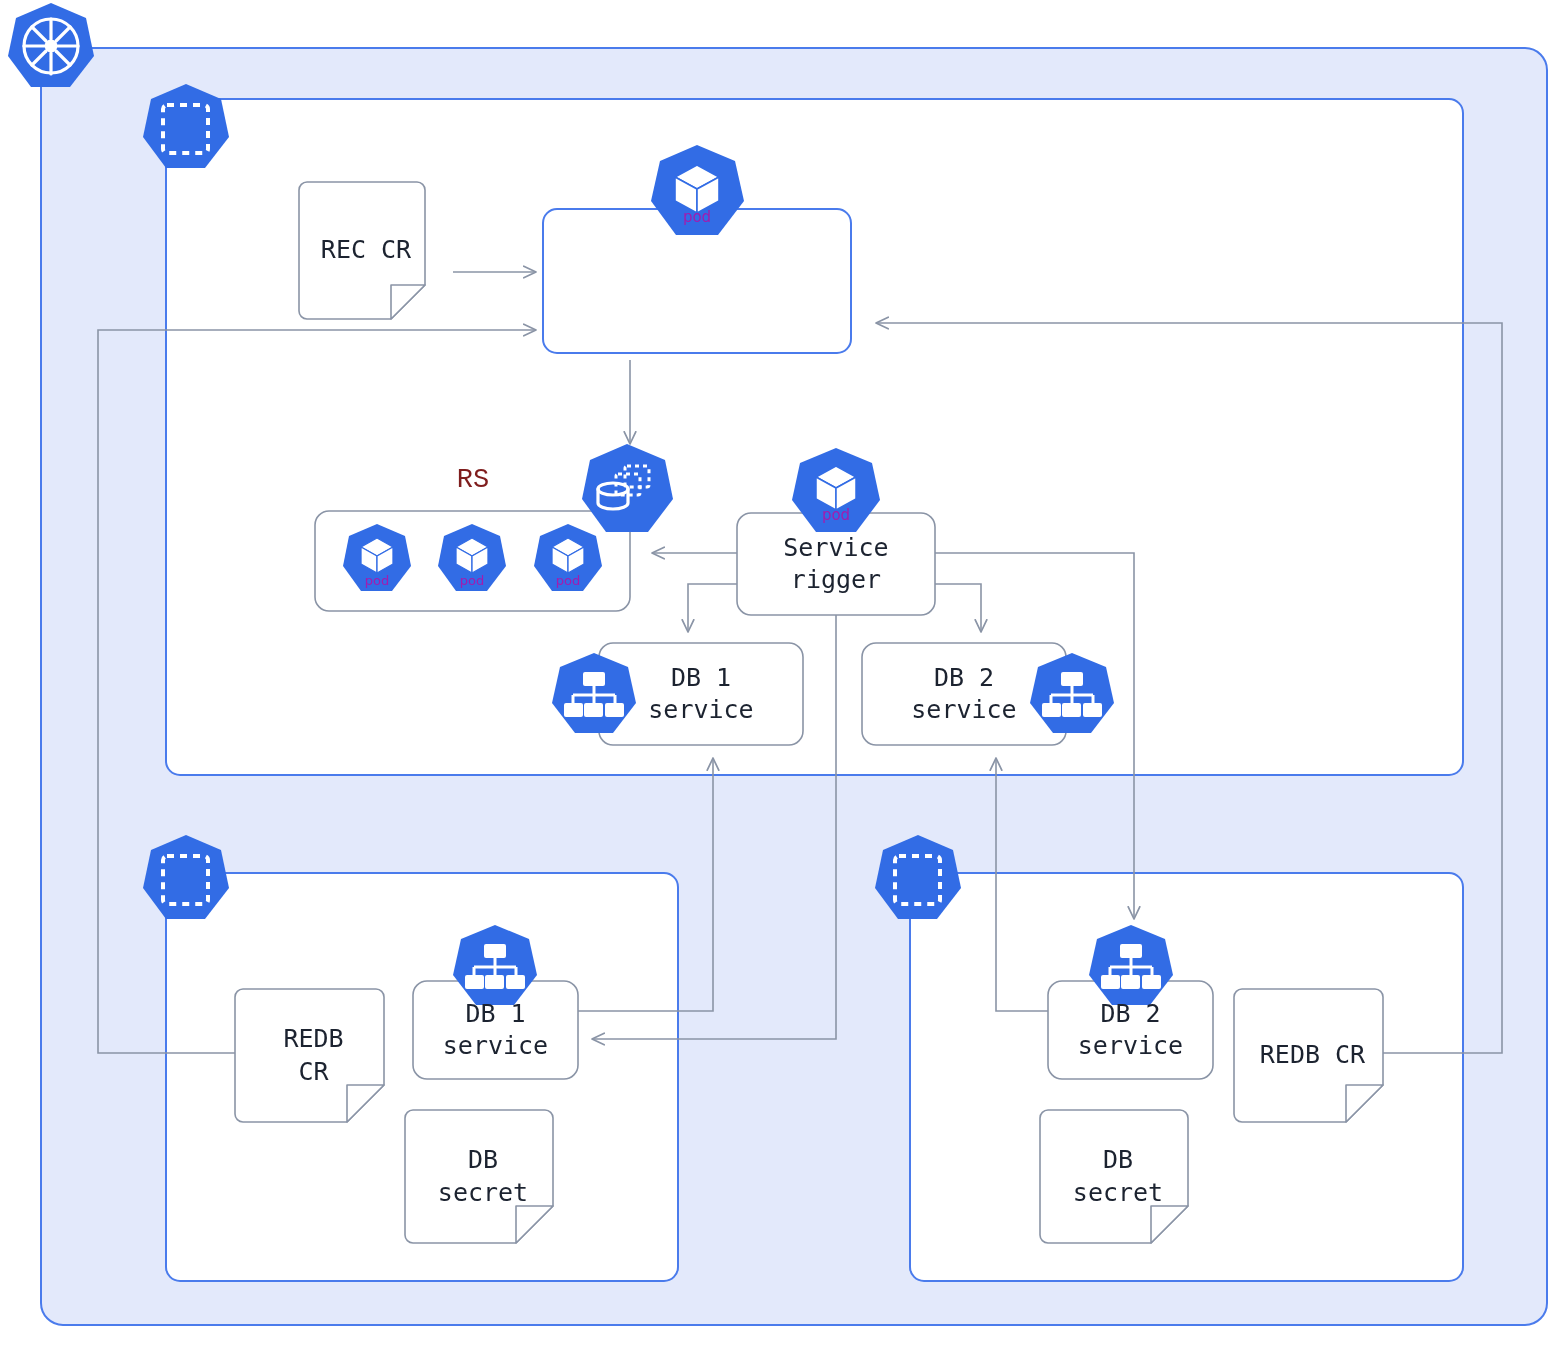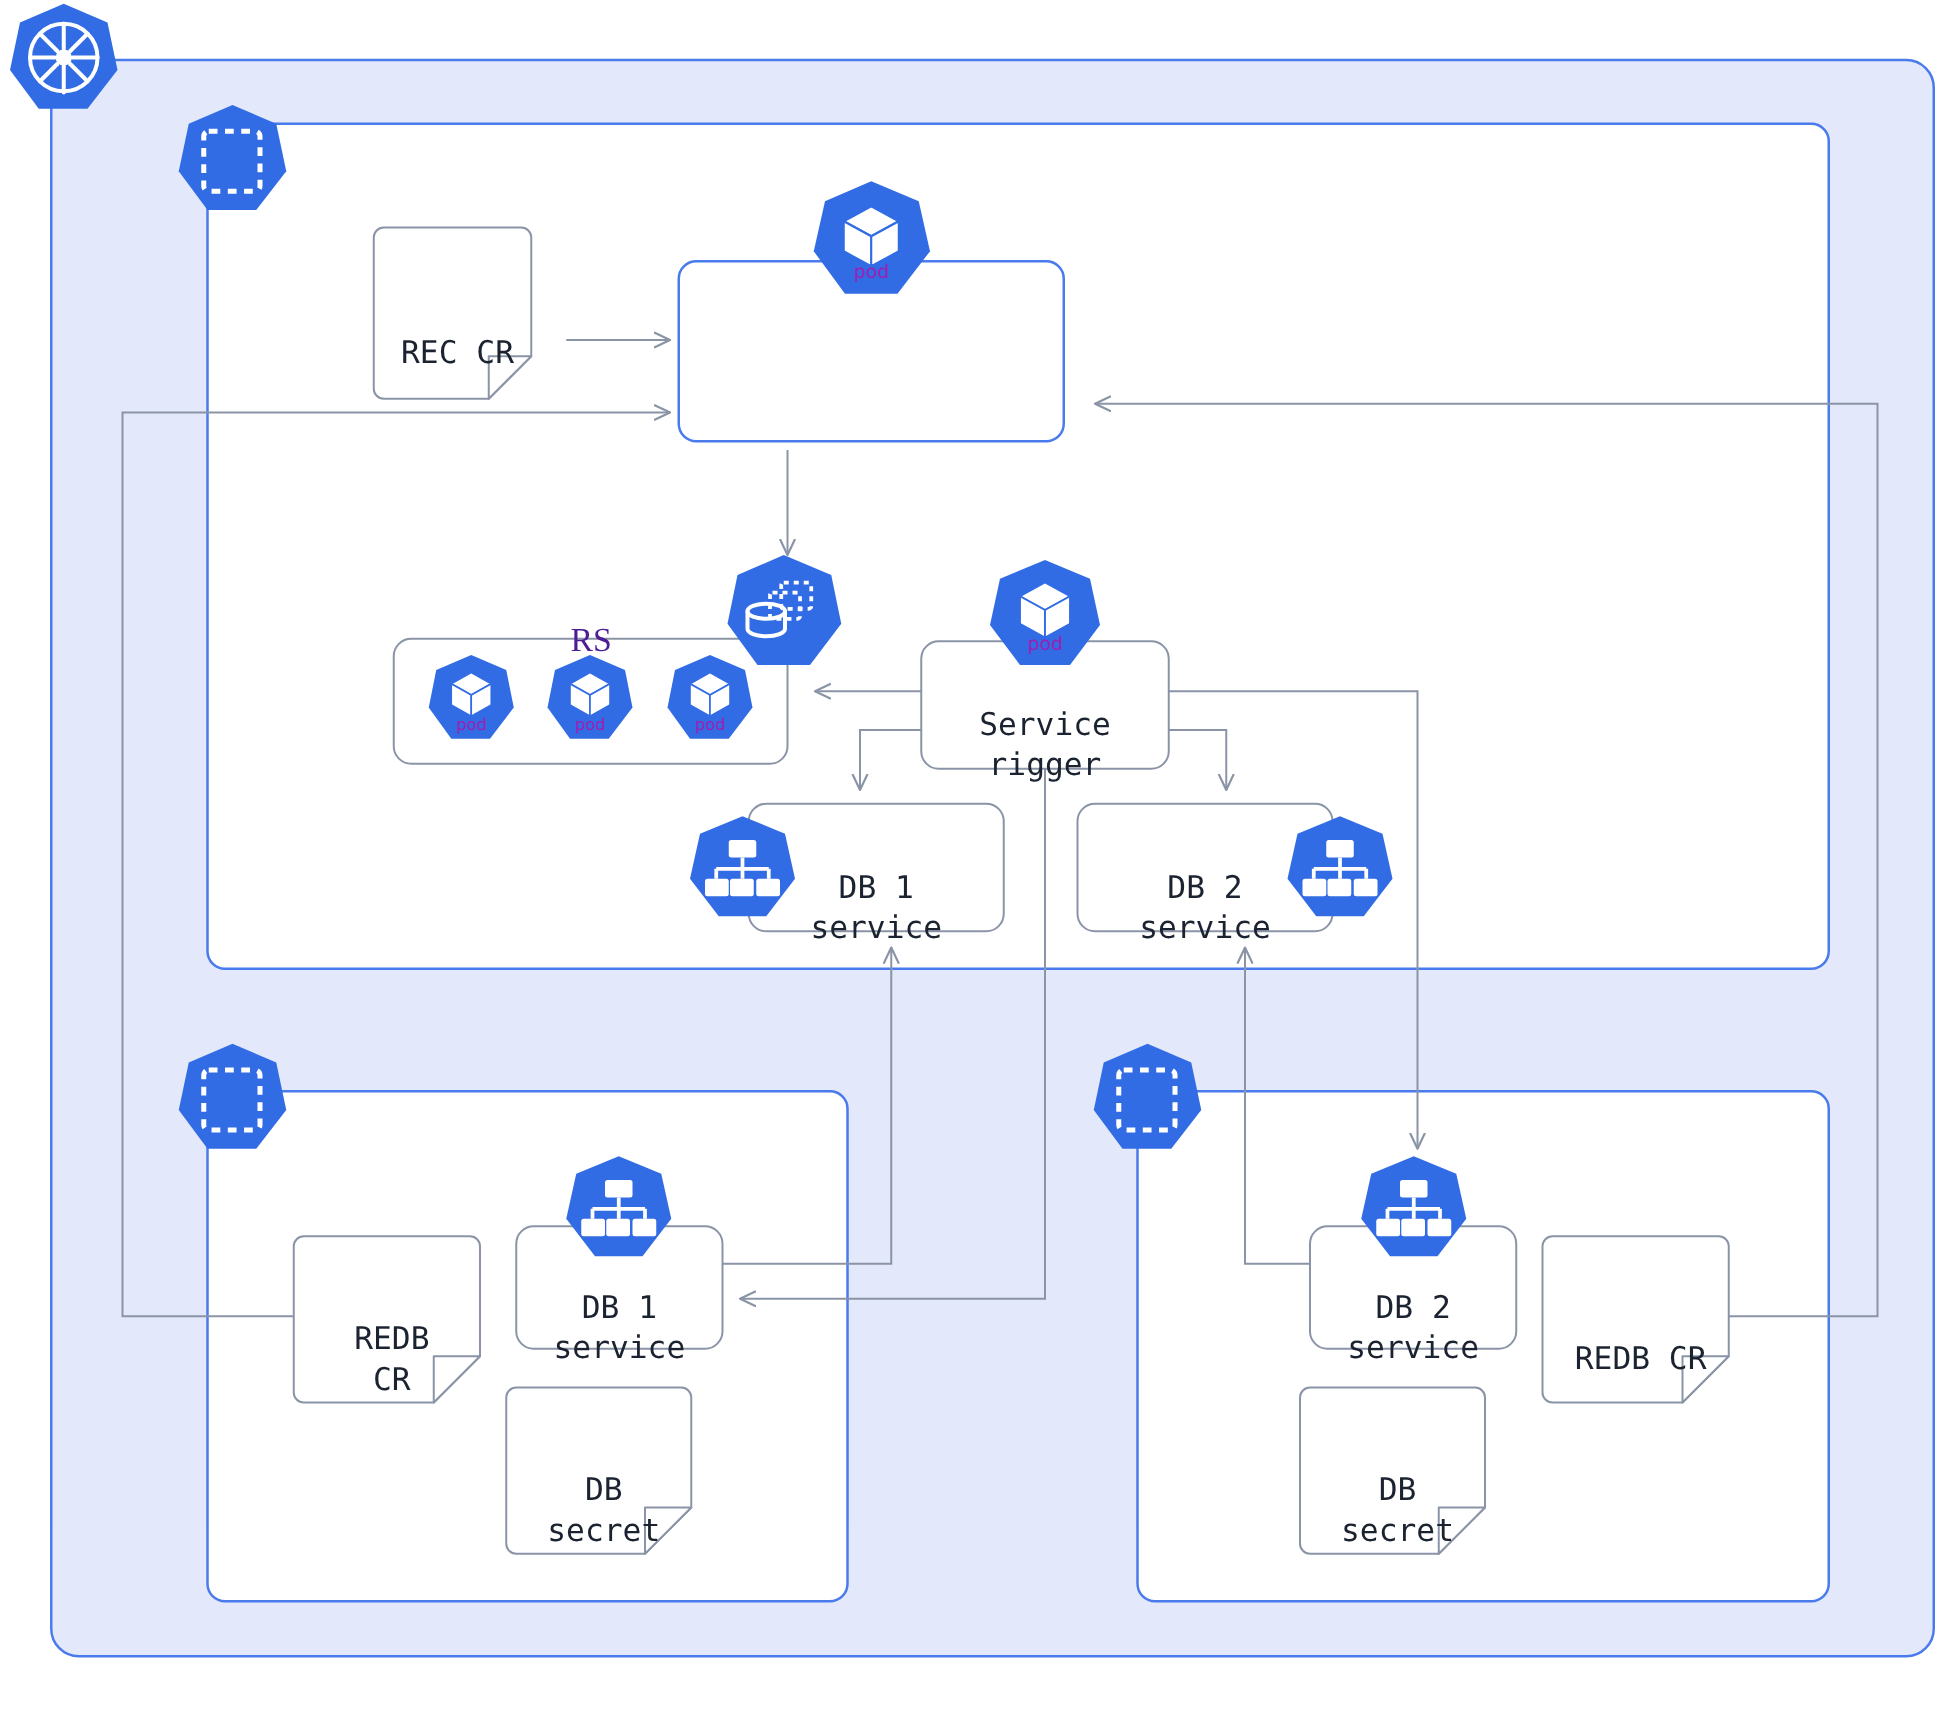--- a/index.html
+++ b/index.html
@@ -3,23 +3,23 @@
 <meta charset="utf-8">
 <style>
   html,body{margin:0;padding:0;background:#ffffff;}
   body{width:1549px;height:1369px;position:relative;
        font-family:"DejaVu Sans Mono","Liberation Mono",monospace;}
   .stage{position:absolute;left:0;top:0;width:1549px;height:1369px;overflow:hidden;}
   svg.layer{position:absolute;left:0;top:0;width:1549px;height:1369px;}
   .lbl{position:absolute;display:flex;align-items:center;justify-content:center;
        text-align:center;line-height:1.30;color:#1c2330;
        font-family:"DejaVu Sans Mono","Liberation Mono",monospace;
-       white-space:pre-line;pointer-events:none;margin-top:32px;}
+       white-space:pre-line;pointer-events:none;}
   .lbl.accent{color:#3a6ae8;}
-  .rs-title{font-family:Liberation Serif, serif;color:#4c1d95;}
+  .rs-title{font-family:Liberation Mono, monospace;color:#7f1d1d;}
   .podcap{position:absolute;color:#a21caf;font-family:"DejaVu Sans","Liberation Sans",sans-serif;
           text-align:center;font-size:15px;pointer-events:none;}
 </style>
 </head>
 <body>
 
 <div class="stage">
 
   <svg class="layer" viewBox="0 0 1549 1369">
     <defs>

